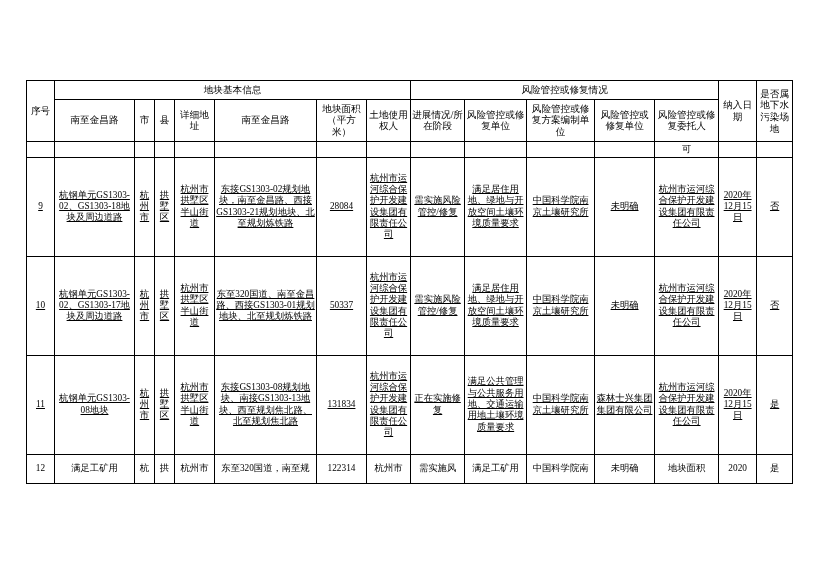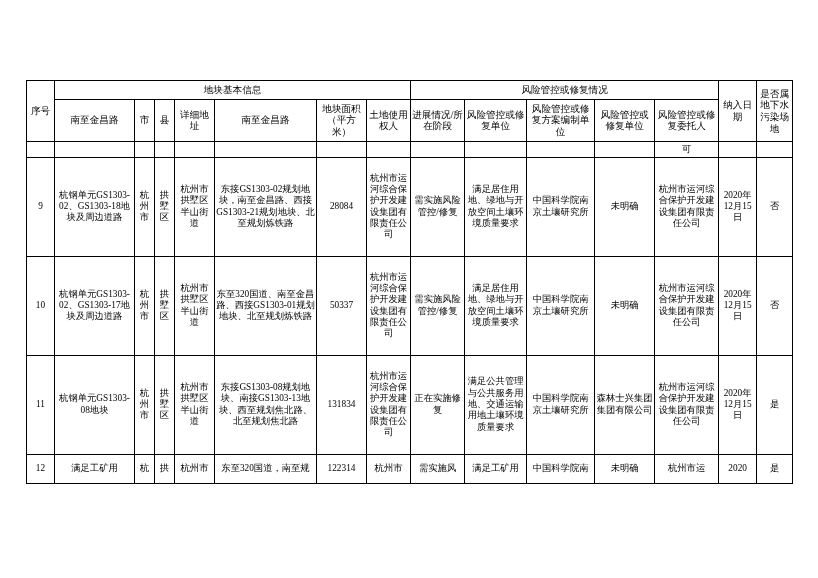--- a/index.html
+++ b/index.html
@@ -46,20 +46,21 @@
   }
   table.doc-table thead td {
     font-size: 9.6px;
     padding: 3px 1px;
   }
   .grp-head {
     font-size: 10px;
   }
   .row-body td {
     height: 96px;
+    text-decoration: underline;
   }
   .row-last td {
     height: 26px;
   }
 </style>
 </head>
 <body>
 
 <div class="page">
   <div class="table-wrap">
@@ -184,20 +185,20 @@
           <td>杭</td>
           <td>拱</td>
           <td>杭州市</td>
           <td>东至320国道，南至规</td>
           <td>122314</td>
           <td>杭州市</td>
           <td>需实施风</td>
           <td>满足工矿用</td>
           <td>中国科学院南</td>
           <td>未明确</td>
-          <td>杭州市运</td>
+          <td>地块面积</td>
           <td>2020</td>
           <td>是</td>
         </tr>
       </tbody>
     </table>
   </div>
 </div>
 
 </body></html>

